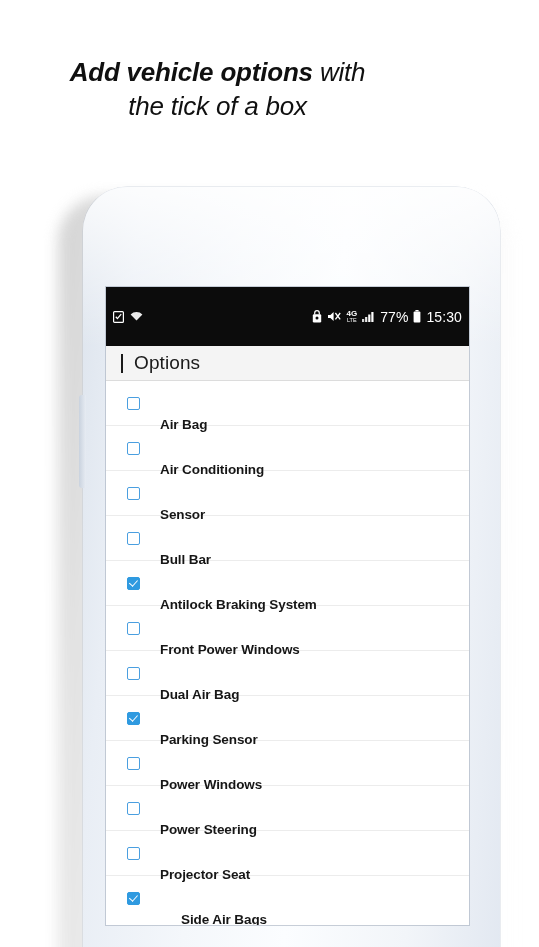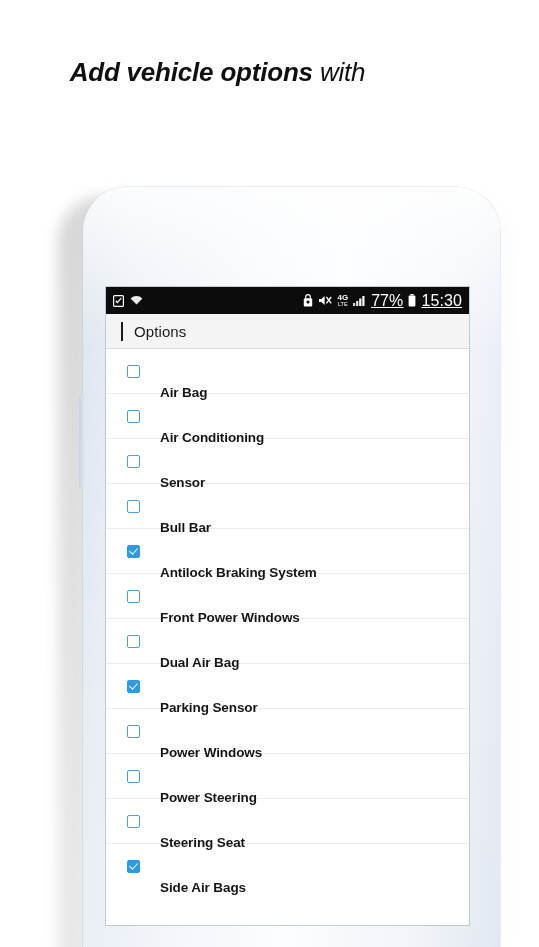--- a/index.html
+++ b/index.html
@@ -64,51 +64,51 @@
   .screen{
     position:absolute;left:23px;top:100px;width:363px;height:638px;
     background:#ffffff;overflow:hidden;
     box-shadow:0 0 0 1px rgba(165,175,190,.6);
   }
 
   
   .statusbar{
     height:27px;background:#0c0c0c;color:#ffffff;
     display:flex;align-items:center;justify-content:space-between;
-    padding:0 7px;font-size:12px;
+    padding:16px 7px;font-size:12px;
   }
   .sb-left{display:flex;align-items:center;gap:6px;}
   .sb-right{display:flex;align-items:center;gap:5px;}
   .sb-ico{display:inline-flex;align-items:center;justify-content:center;}
-  .sb-text{font-size:16px;letter-spacing:.1px;color:#fff;text-decoration:underline;}
+  .sb-text{font-size:14px;letter-spacing:.1px;color:#fff;}
   .net-label{display:flex;flex-direction:column;align-items:center;line-height:6px;}
   .net-label .n4g{font-size:8px;font-weight:bold;}
   .net-label .nlte{font-size:5.5px;}
 
   
   .appbar{
     height:34px;background:#f4f4f4;
     display:flex;align-items:center;gap:11px;padding:0 13px;
     border-bottom:1px solid #dcdcdc;
     box-shadow:0 1px 2px rgba(0,0,0,.08);
   }
   .back-chevron{
     width:11px;height:11px;border-left:2px solid #1a1a1a;border-bottom:2px solid #1a1a1a;
     transform:rotate(45deg);margin-left:2px;
   }
-  .appbar-title{font-size:15px;color:#1a1a1a;letter-spacing:.1px;text-align:right;}
+  .appbar-title{font-size:19px;color:#1a1a1a;letter-spacing:.1px;text-align:right;}
 
   
   .option-list{background:#fff;}
   .option-row{
     height:44px;display:flex;align-items:center;
     padding:0 0 0 21px;border-bottom:1px solid #ececec;
     background:#fff;
   }
-  .option-row:last-child{border-bottom:none;}
+  .option-row:last-child{border-bottom:none;gap:21px;}
   .cbox{
     width:13px;height:13px;flex:0 0 13px;border-radius:2px;
     box-sizing:border-box;position:relative;
   }
   .cbox.off{border:1.6px solid #4a9fe0;background:#fff;}
   .cbox.on{background:#2f9ae0;border:1.6px solid #2f9ae0;}
   .cbox.on:after{
     content:"";position:absolute;left:3px;top:.5px;
     width:3.5px;height:7px;border:solid #ffffff;border-width:0 1.6px 1.6px 0;
     transform:rotate(42deg);
@@ -118,20 +118,21 @@
     letter-spacing:-.1px;white-space:nowrap;margin-top:42px;
   }
 </style>
 </head>
 <body>
 
 <div class="headline">
   <div>
     <span class="strong">Add vehicle options</span><span class="light"> with</span>
   </div>
+  <div class="light">the tick of a box</div>
 </div>
 
 <div class="phone-shadow"></div>
 
 <div class="phone">
   <div class="phone-gloss"></div>
   <div class="side-button"></div>
 
   <div class="camera"></div>
   <div class="earpiece"></div>
@@ -232,21 +233,21 @@
         <div class="option-row">
           <span class="cbox off"></span>
           <span class="option-label">Power Windows</span>
         </div>
         <div class="option-row">
           <span class="cbox off"></span>
           <span class="option-label">Power Steering</span>
         </div>
         <div class="option-row">
           <span class="cbox off"></span>
-          <span class="option-label">Steering Seat</span>
+          <span class="option-label">Projector Seat</span>
         </div>
         <div class="option-row">
           <span class="cbox on"></span>
           <span class="option-label">Side Air Bags</span>
         </div>
       </div>
 
   </div>
 </div>
 

